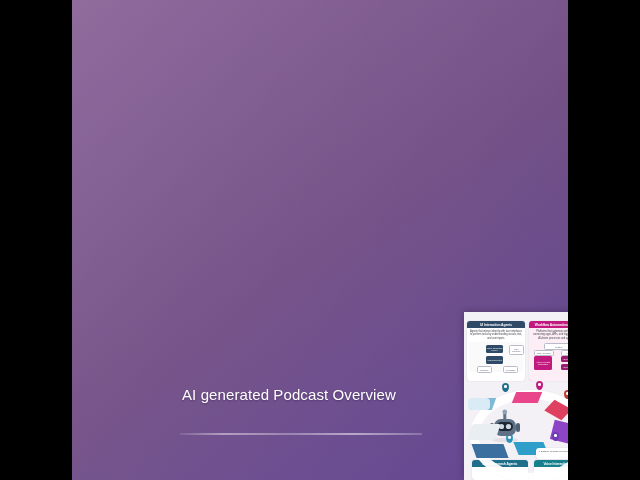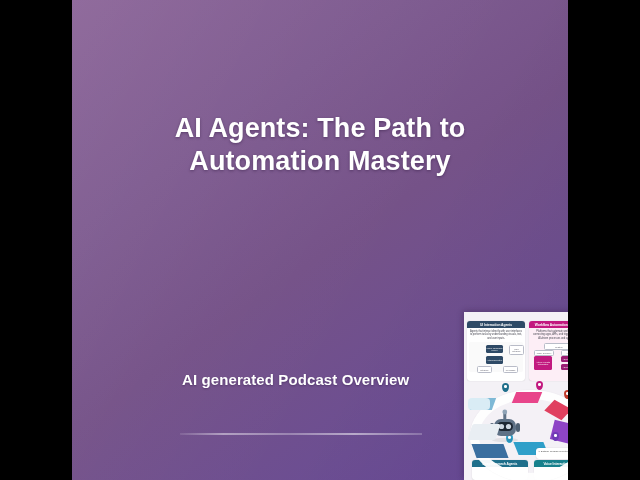--- a/index.html
+++ b/index.html
@@ -66,24 +66,24 @@
     font-weight: bold;
     line-height: 33px;
     letter-spacing: 0.1px;
     text-shadow: 0 1px 3px rgba(30,10,45,0.40);
   }
 
   
   .subtitle {
     position: absolute;
     left: 110px;
-    top: 371px;
+    top: 386px;
     color: #ffffff;
     font-size: 15px;
-    font-weight: bold;
+    font-weight: normal;
     letter-spacing: 0.1px;
     text-shadow: 0 1px 2px rgba(30,10,45,0.35);
     z-index: 12;
   }
   .divider {
     position: absolute;
     left: 108px;
     top: 433px;
     width: 242px;
     height: 2px;
@@ -193,24 +193,20 @@
   }
 </style>
 </head>
 <body>
 
 <div class="viewport">
 
   <div class="slide">
     <div class="slide-sheen"></div>
 
-    <div class="title-block">
-      <span class="title-line">AI Agents: The Path to</span>
-      <span class="title-line">Automation Mastery</span>
-    </div>
 
     <div class="subtitle">AI generated Podcast Overview</div>
     <div class="divider"></div>
 
     <div class="thumb">
       <div class="thumb-inner">
 
         <div class="ig-card" style="left:3px; top:9px; width:58px; height:60px;">
           <div class="ig-head" style="background:#2e4a66;">UI Interaction Agents</div>
           <div class="ig-body">Agents that interact directly with user interfaces to perform tasks by understanding visuals, text, and user inputs.</div>

